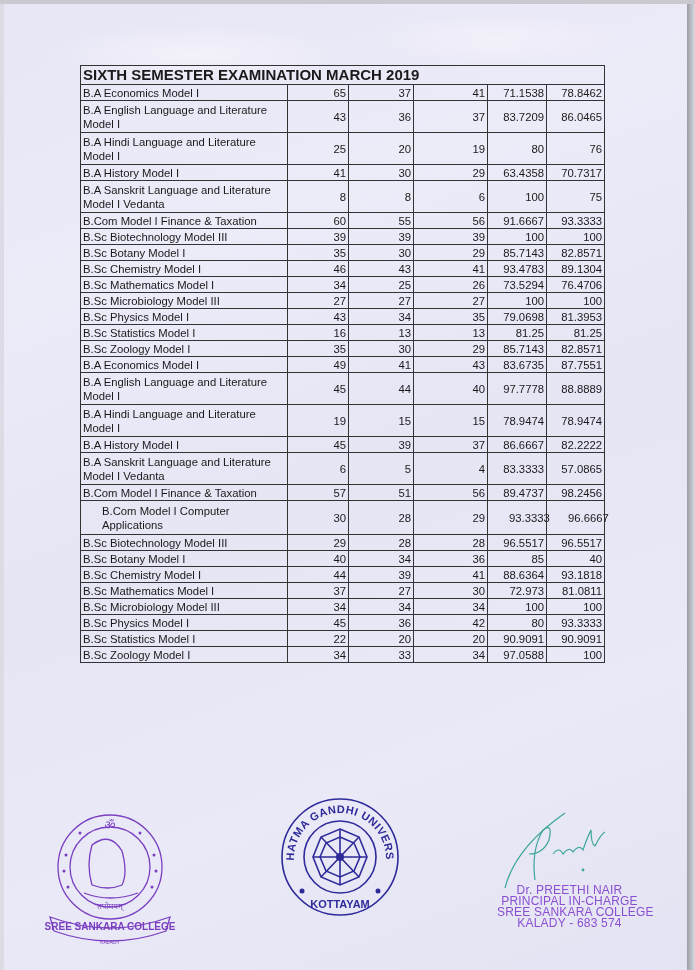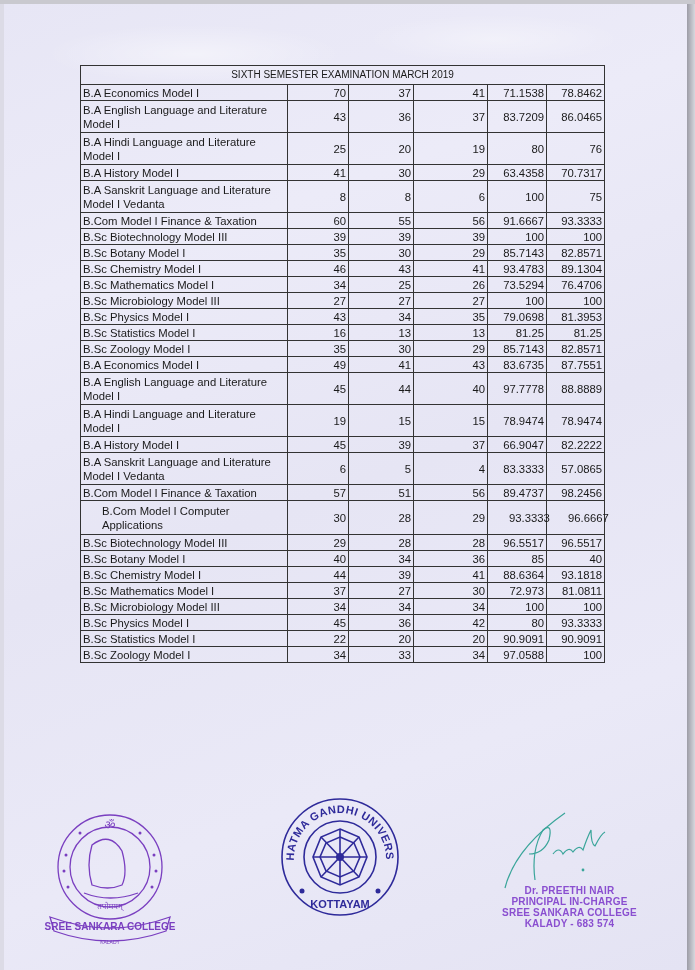--- a/index.html
+++ b/index.html
@@ -19,33 +19,33 @@
 
   table.results {
     position: absolute; left: 80px; top: 65px; width: 524px;
     border-collapse: collapse; table-layout: fixed;
     font-size: 11.3px; color: #1a1a1a;
     border: 1.5px solid #222;
   }
   table.results td, table.results th {
     border: 1px solid #333; padding: 0 2px; line-height: 14px;
   }
-  .title-row td { text-align: center; font-weight: normal; height: 18px; font-size: 10px; }
+  .title-row td { text-align: left; font-weight: bold; height: 18px; font-size: 15px; }
   .head-row th { text-align: center; font-weight: bold; height: 47px; font-size: 11.5px; line-height: 17px; }
   tr.r1 td { height: 15px; }
   tr.r2 td { height: 31px; }
   tr.r2b td { height: 33px; padding-left: 21px; }
   td.prog { text-align: left; padding-left: 2px; }
   td.num { text-align: right; padding-right: 1px; }
 
   .seal { position: absolute; }
   .seal svg { display: block; }
   .sig-block {
     position: absolute; left: 497px; top: 885px; width: 145px;
-    text-align: center; color: #8a4fd0; font-size: 10px; line-height: 11px; font-weight: bold;
+    text-align: center; color: #8a4fd0; font-size: 12px; line-height: 11px; font-weight: normal;
     letter-spacing: 0.2px;
   }
   .sig-block div { white-space: nowrap; }
   .signature { position: absolute; left: 495px; top: 810px; }
 </style>
 </head>
 <body>
 
 <div class="topstrip"></div>
 <div class="page">
@@ -62,21 +62,21 @@
     <col style="width:74px">
       <col style="width:59px">
       <col style="width:58px">
   </colgroup>
   <tbody id="tbody">
     <tr class="title-row">
       <td colspan="6">SIXTH SEMESTER EXAMINATION MARCH 2019</td>
     </tr>
   <tr class="r1">
         <td class="prog">B.A Economics Model I</td>
-        <td class="num">70</td>
+        <td class="num">65</td>
         <td class="num">37</td>
         <td class="num">41</td>
         <td class="num">71.1538</td>
         <td class="num">78.8462</td>
       </tr>
       <tr class="r2">
         <td class="prog">B.A English Language and Literature Model I</td>
         <td class="num">43</td>
         <td class="num">36</td>
         <td class="num">37</td>
@@ -201,21 +201,21 @@
         <td class="num">15</td>
         <td class="num">15</td>
         <td class="num">78.9474</td>
         <td class="num">78.9474</td>
       </tr>
       <tr class="r1">
         <td class="prog">B.A History Model I</td>
         <td class="num">45</td>
         <td class="num">39</td>
         <td class="num">37</td>
-        <td class="num">66.9047</td>
+        <td class="num">86.6667</td>
         <td class="num">82.2222</td>
       </tr>
       <tr class="r2">
         <td class="prog">B.A Sanskrit Language and Literature Model I Vedanta</td>
         <td class="num">6</td>
         <td class="num">5</td>
         <td class="num">4</td>
         <td class="num">83.3333</td>
         <td class="num">57.0865</td>
       </tr>

